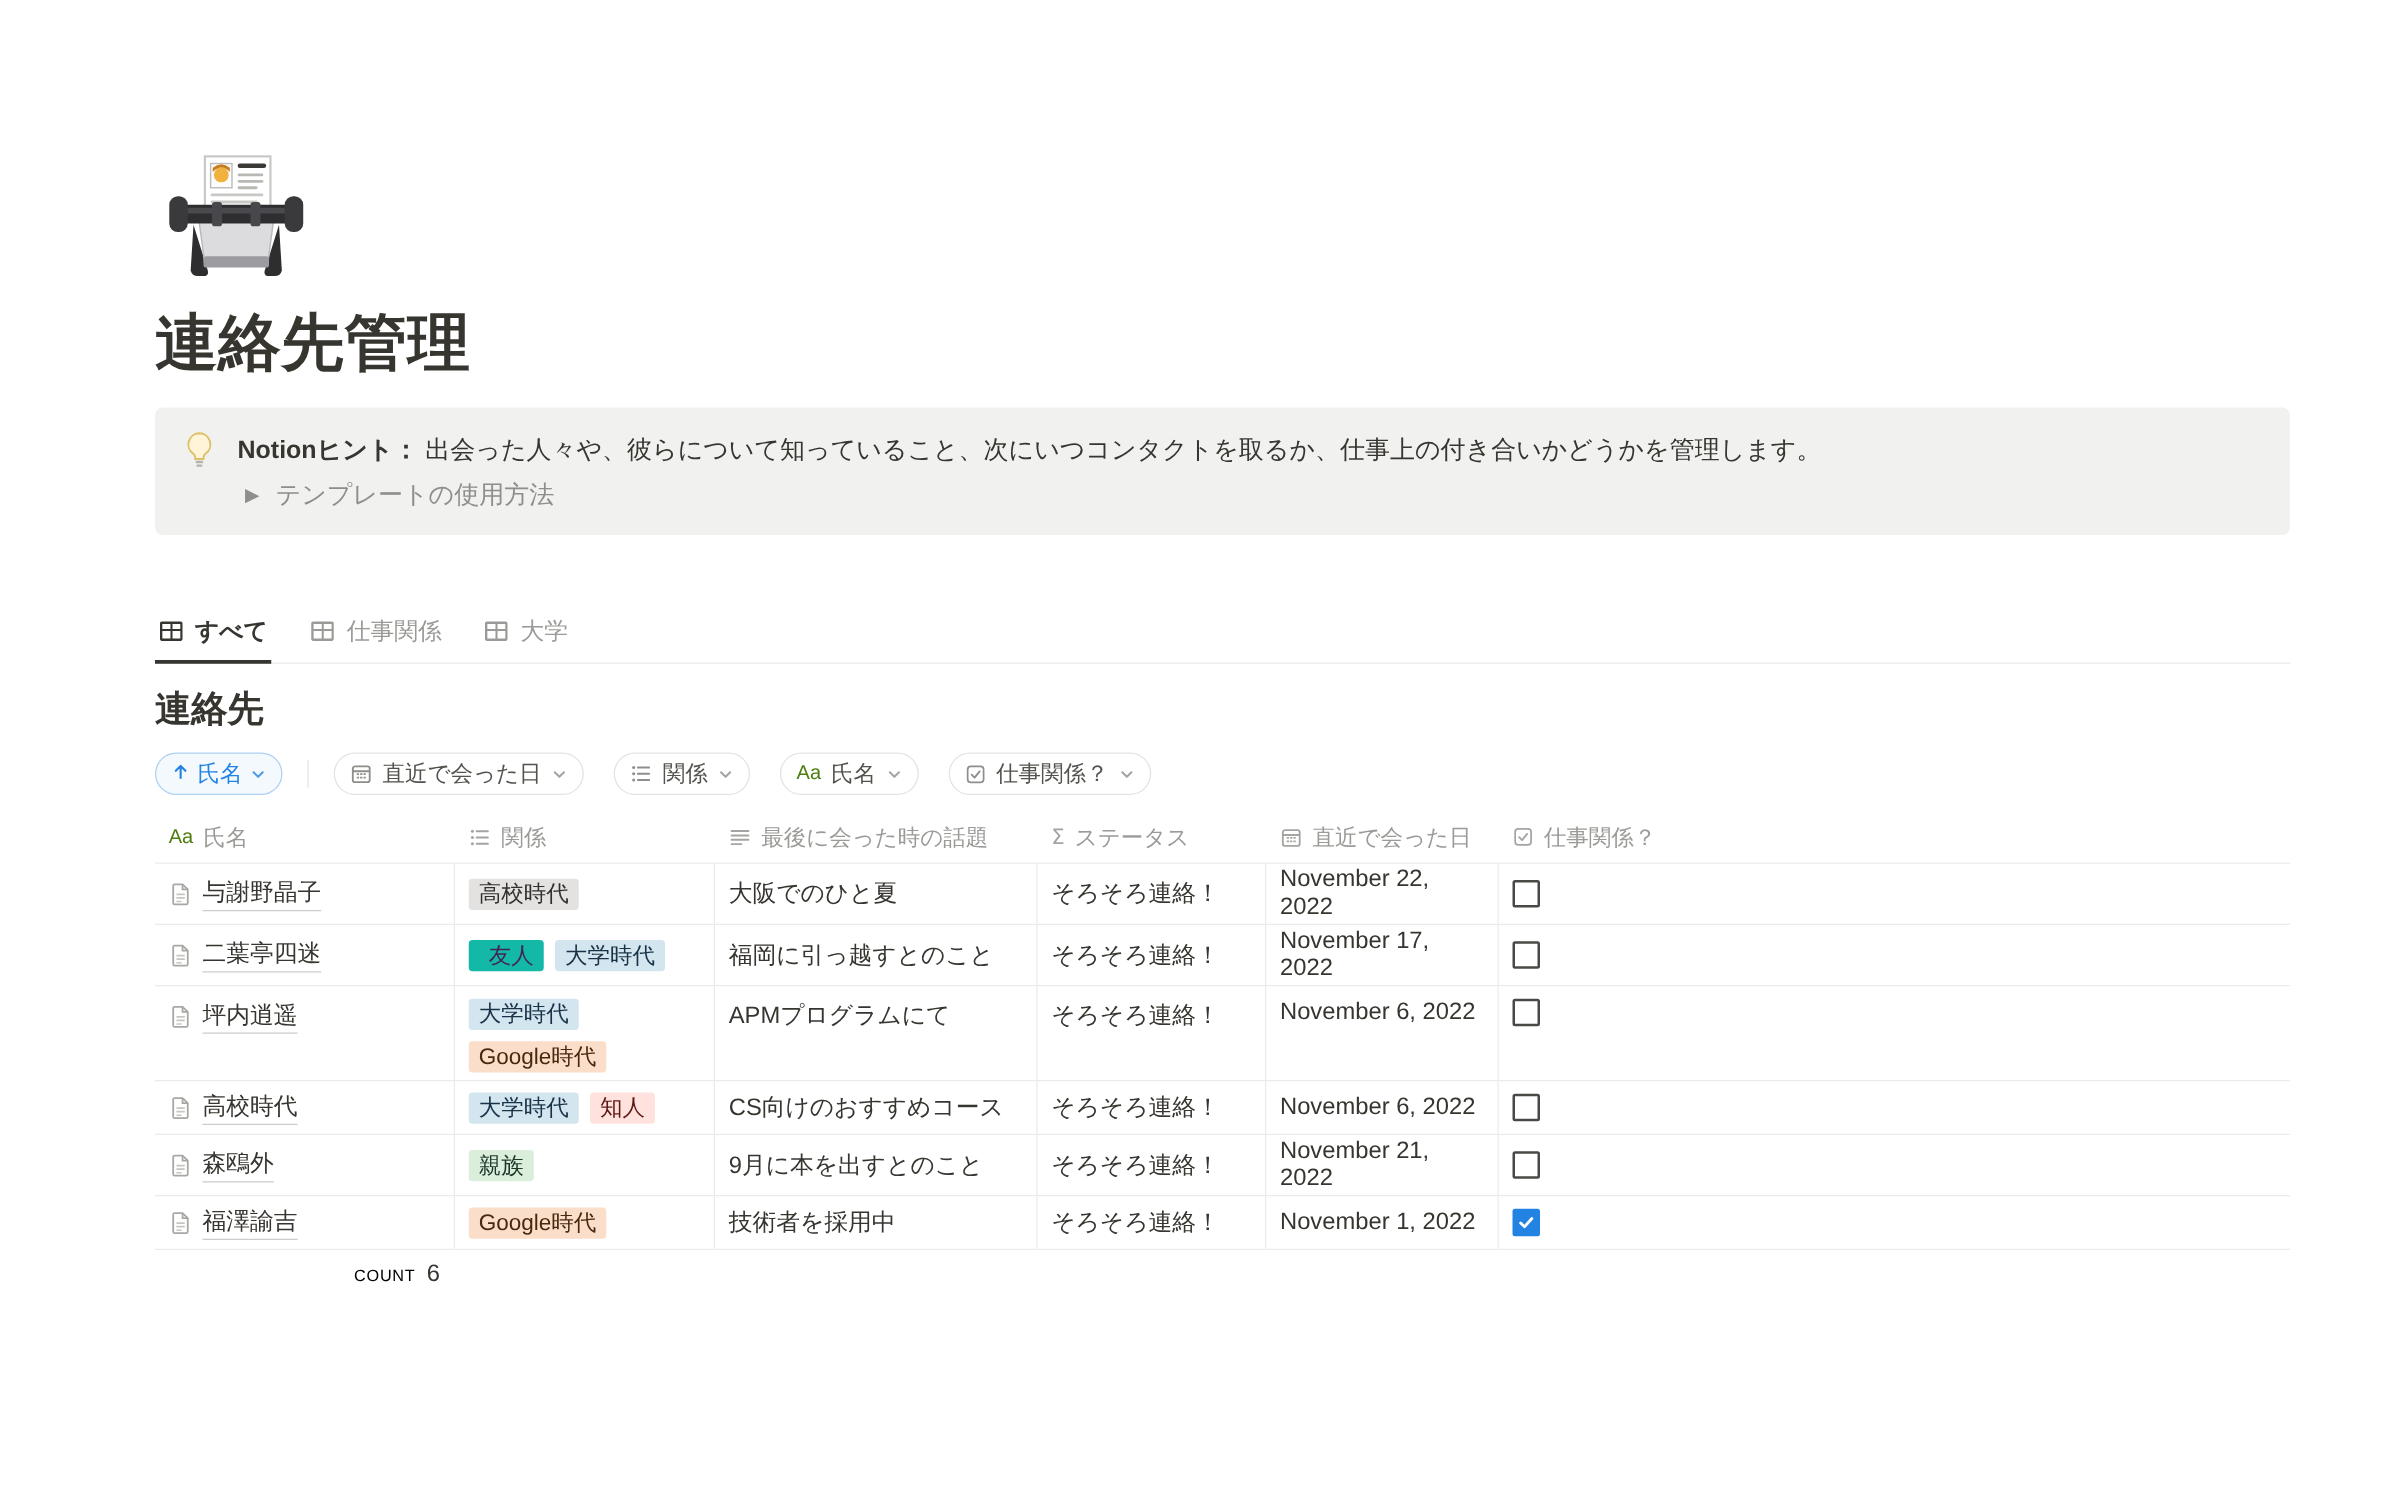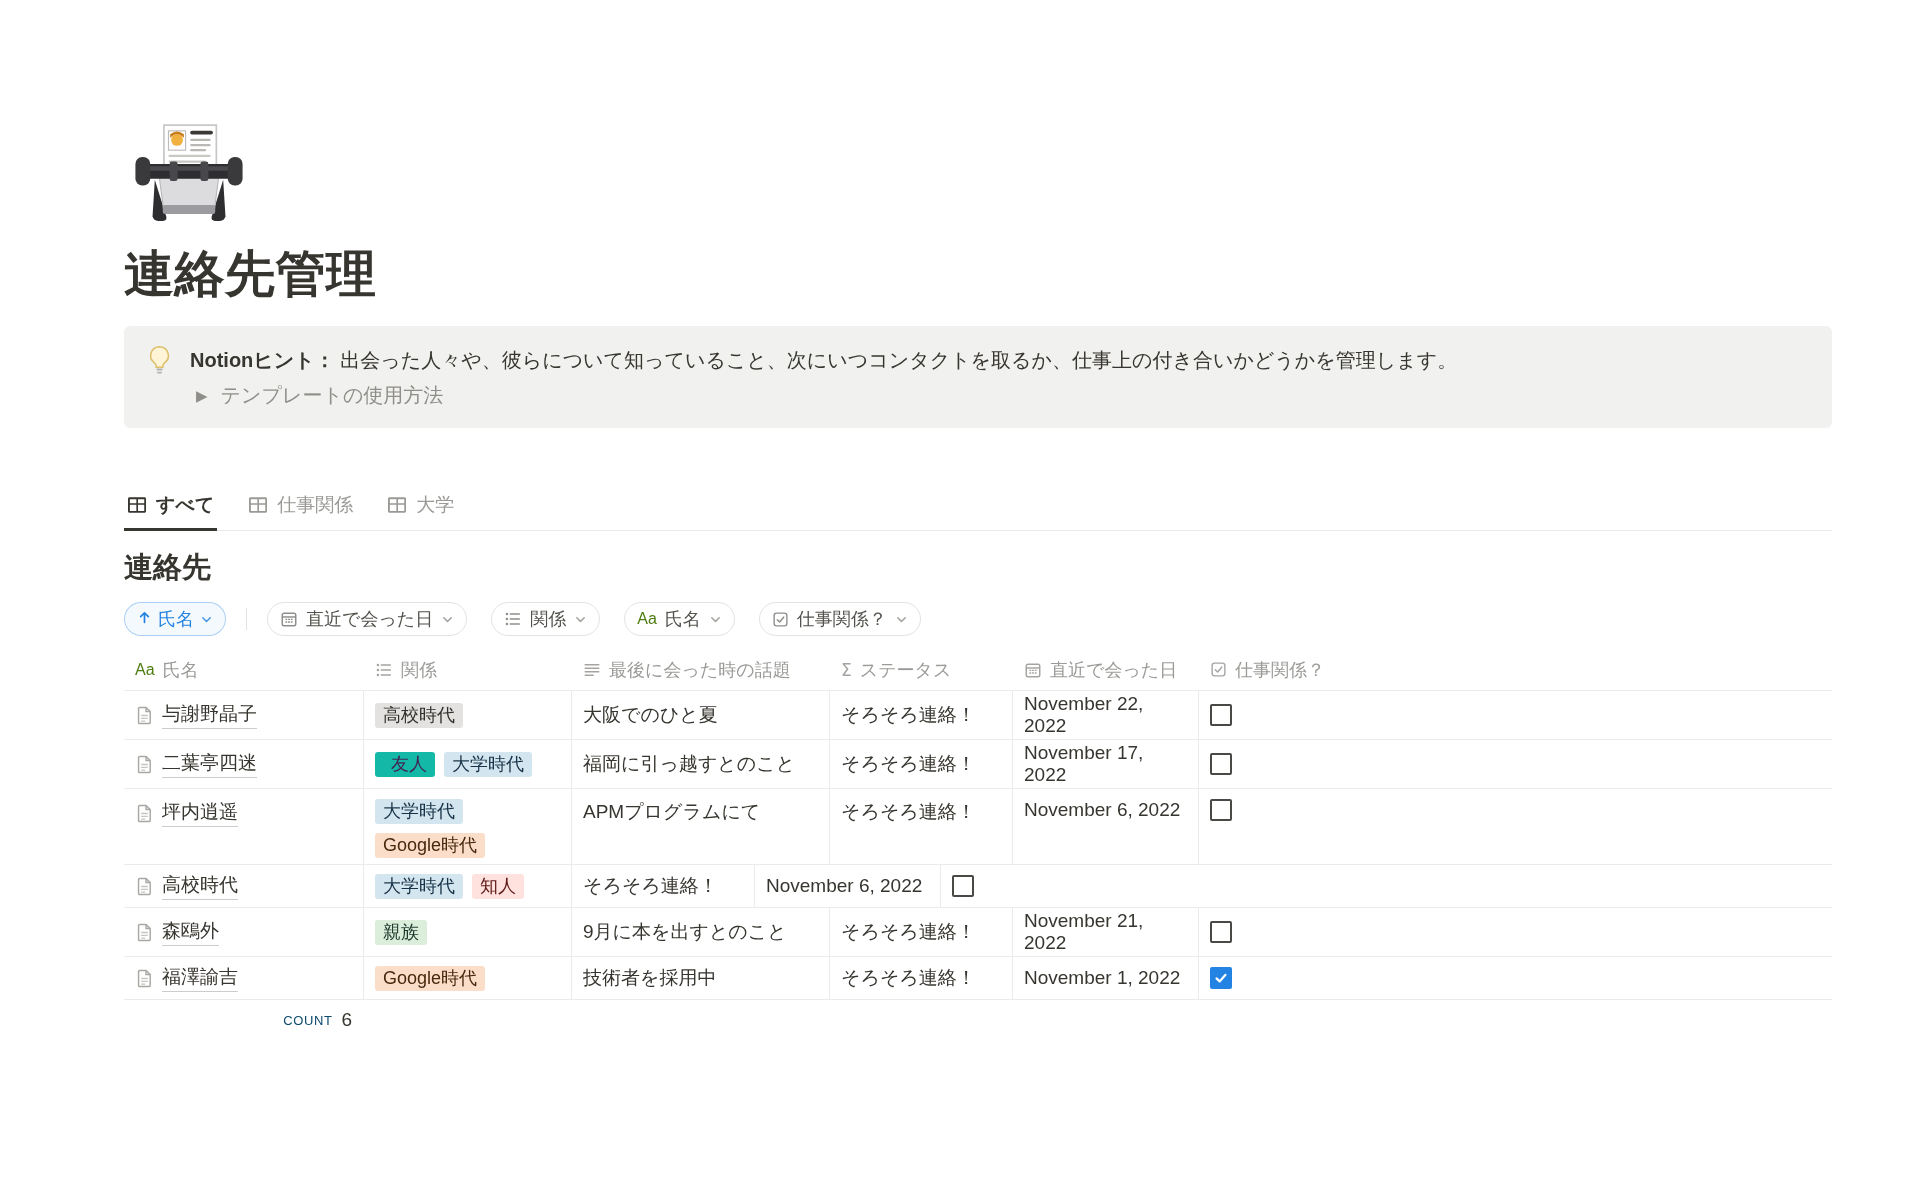--- a/index.html
+++ b/index.html
@@ -65,21 +65,21 @@
   .tags { display:flex; flex-wrap:wrap; gap:9px; align-items:flex-end; }
   .tags.stacked { flex-direction:column; align-items:flex-start; }
   .tag { height:25px; line-height:25px; padding:0 8px; border-radius:3px; font-size:18px; white-space:nowrap; }
 
   .cb { width:22px; height:22px; border:2px solid #4A4945; border-radius:2px; background:#fff; display:flex; align-items:center; justify-content:center; cursor:pointer; }
   .cb svg { display:none; }
   .cb.checked { background:#2383E2; border-color:#2383E2; }
   .cb.checked svg { display:block; }
 
   .tfoot { width:240px; height:40px; display:flex; align-items:center; justify-content:flex-end; gap:9px; padding-right:12px; }
-  .count-label { font-size:13px; letter-spacing:.6px; color:#0c4a6e; }
+  .count-label { font-size:13px; letter-spacing:.6px; color:#000000; }
   .count-value { font-size:19px; color:#37352F; }
 </style>
 </head>
 <body>
 
 <div class="content">
 
   <div class="page-icon">
     <svg width="114" height="114" viewBox="0 0 100 100">
       <path d="M20 56 L30 88 Q31 92 27 92 L23 92 Q19 92 18 88 Z" fill="#2E2E30"></path>
@@ -381,20 +381,21 @@
           </span>
           <span class="pname">高校時代</span>
         </span>
       </div>
       <div class="tcell c2">
         <span class="tags">
           <span class="tag" style="background: rgb(211, 229, 239); color: rgb(24, 51, 71);">大学時代</span>
           <span class="tag" style="background: rgb(255, 226, 221); color: rgb(93, 23, 21);">知人</span>
         </span>
       </div>
+      <div class="tcell c3">CS向けのおすすめコース</div>
       <div class="tcell c4">そろそろ連絡！</div>
       <div class="tcell c5">November 6, 2022</div>
       <div class="tcell c6">
         <span class="cb">
           
         </span>
       </div>
     </div>
 
     <div class="trow">

